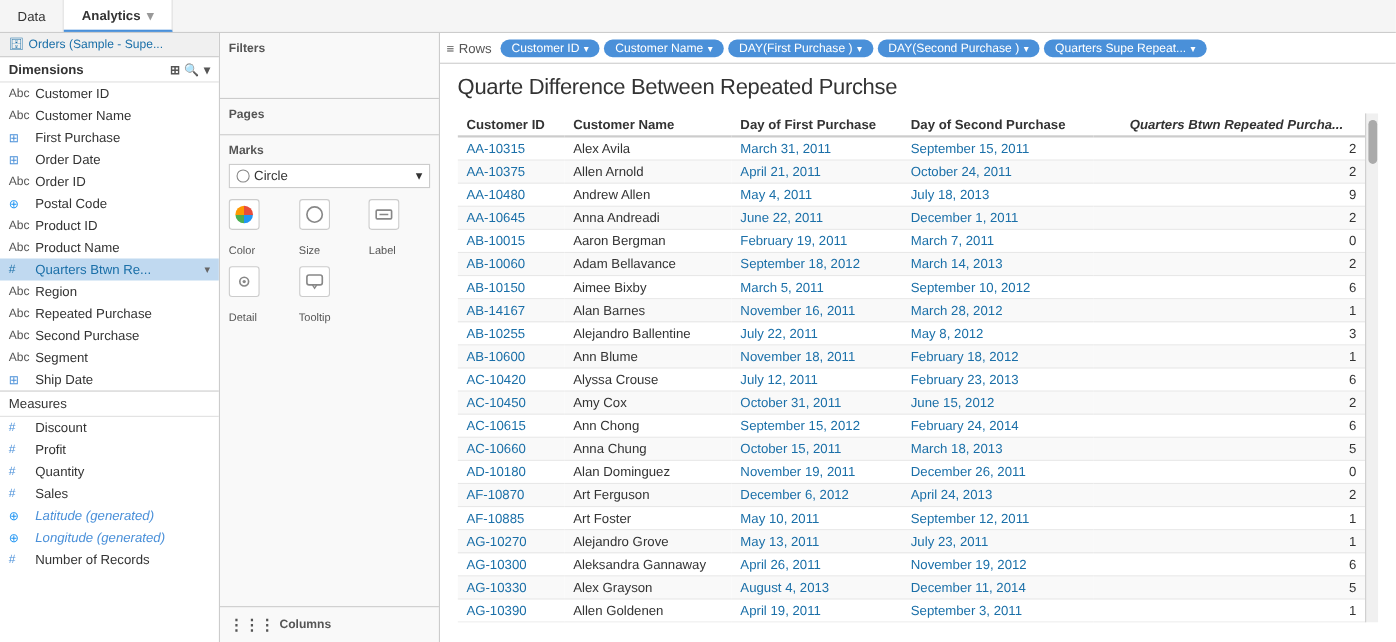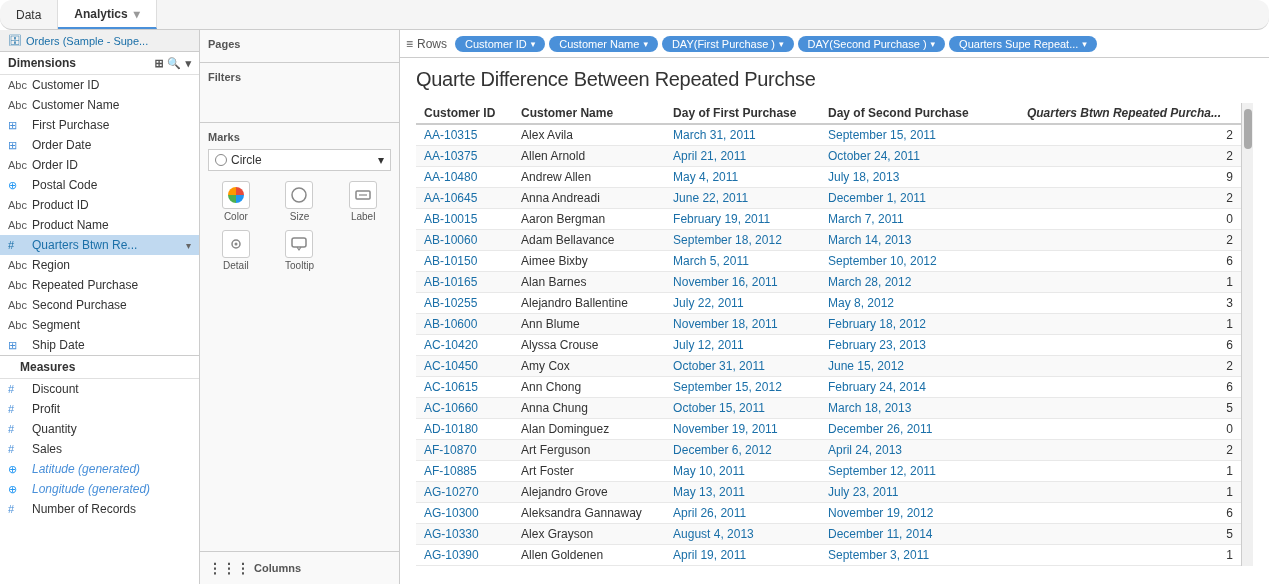--- a/index.html
+++ b/index.html
@@ -1,21 +1,21 @@
 <!DOCTYPE html>
 <html><head>
   <meta charset="utf-8">
   <style>
     * { box-sizing: border-box; margin: 0; padding: 0; }
     body { font-family: 'Segoe UI', Arial, sans-serif; font-size: 12px; background: #fff; color: #333; overflow: hidden; }
     
     .app-container { display: flex; flex-direction: column; height: 584px; width: 1269px; }
     
     
-    .tab-bar { display: flex; align-items: center; border-bottom: 1px solid #ccc; background: #f5f5f5; height: 30px; flex-shrink: 0; border-radius: 12px; }
+    .tab-bar { display: flex; align-items: center; border-bottom: 1px solid #ccc; background: #f5f5f5; height: 30px; flex-shrink: 0; }
     .tab { padding: 4px 16px; cursor: pointer; font-size: 12px; border-right: 1px solid #ddd; height: 100%; display: flex; align-items: center; }
     .tab.active { background: #fff; border-bottom: 2px solid #4a90d9; font-weight: 600; }
     .tab-close { margin-left: 6px; color: #999; cursor: pointer; }
     
     
     .main-area { display: flex; flex: 1; overflow: hidden; }
     
     
     .left-sidebar { width: 200px; border-right: 1px solid #ccc; display: flex; flex-direction: column; background: #fff; flex-shrink: 0; }
     .sidebar-source { padding: 4px 8px; background: #f0f0f0; border-bottom: 1px solid #ccc; font-size: 11px; color: #1a6fa8; cursor: pointer; display: flex; align-items: center; gap: 4px; }
@@ -26,31 +26,31 @@
     .sidebar-list { flex: 1; overflow-y: auto; }
     .sidebar-item { display: flex; align-items: center; padding: 2px 8px; cursor: pointer; gap: 4px; min-height: 20px; }
     .sidebar-item.selected { background: #c8dff5; }
     .item-prefix { font-size: 11px; color: #666; min-width: 20px; }
     .item-prefix.abc { color: #555; font-style: normal; }
     .item-prefix.hash { color: #4a90d9; }
     .item-prefix.globe { color: #2196F3; }
     .item-label { font-size: 12px; }
     .item-arrow { margin-left: auto; font-size: 10px; color: #666; }
     
-    .measures-header { padding: 4px 20px; font-weight: bold; font-size: 12px; border-top: 1px solid #ccc; border-bottom: 1px solid #e0e0e0; }
+    .measures-header { padding: 4px 8px; font-weight: normal; font-size: 12px; border-top: 1px solid #ccc; border-bottom: 1px solid #e0e0e0; }
     
     
     .middle-panel { width: 200px; border-right: 1px solid #ccc; display: flex; flex-direction: column; background: #f9f9f9; flex-shrink: 0; }
     .panel-section { border-bottom: 1px solid #ccc; padding: 8px; }
     .panel-section-title { font-weight: bold; font-size: 11px; color: #555; margin-bottom: 4px; }
     .marks-section { padding: 8px; }
     .marks-title { font-weight: bold; font-size: 11px; color: #555; margin-bottom: 6px; }
     .marks-dropdown { display: flex; align-items: center; border: 1px solid #ccc; background: #fff; padding: 3px 6px; cursor: pointer; gap: 4px; font-size: 12px; }
     .marks-grid { display: grid; grid-template-columns: 1fr 1fr 1fr; gap: 8px; margin-top: 10px; }
-    .marks-item { display: flex; flex-direction: column; align-items: center; cursor: pointer; gap: 2px; }
+    .marks-item { display: flex; flex-direction: column; align-items: flex-start; cursor: pointer; gap: 14px; }
     .marks-item-icon { width: 28px; height: 28px; display: flex; align-items: center; justify-content: center; border: 1px solid #ccc; background: #fff; border-radius: 3px; }
     .marks-item-label { font-size: 10px; color: #555; }
     
     .color-dot { width: 16px; height: 16px; border-radius: 50%; background: conic-gradient(#e74c3c 0deg 90deg, #2196F3 90deg 180deg, #4CAF50 180deg 270deg, #FF9800 270deg 360deg); }
     
     .columns-section { padding: 8px; border-top: 1px solid #ccc; margin-top: auto; }
     .columns-title { font-weight: bold; font-size: 11px; color: #555; display: flex; align-items: center; gap: 4px; }
     
     
     .right-area { flex: 1; display: flex; flex-direction: column; overflow: hidden; }
@@ -203,26 +203,26 @@
           <span class="item-label" style="color:#4a90d9; font-style:italic;">Longitude (generated)</span>
         </div>
         <div class="sidebar-item">
           <span class="item-prefix hash" style="color:#4a90d9;">#</span>
           <span class="item-label">Number of Records</span>
         </div>
       </div>
     </div>
 
     <div class="middle-panel">
+      <div class="panel-section" style="min-height:60px;">
+        <div class="panel-section-title">Filters</div>
+      </div>
+
       <div class="panel-section">
         <div class="panel-section-title">Pages</div>
-      </div>
-
-      <div class="panel-section" style="min-height:60px;">
-        <div class="panel-section-title">Filters</div>
       </div>
 
       <div class="marks-section">
         <div class="marks-title">Marks</div>
         <div class="marks-dropdown">
           <span style="width:12px;height:12px;border-radius:50%;border:1px solid #888;display:inline-block;"></span>
           <span>Circle</span>
           <span style="margin-left:auto;">▾</span>
         </div>
 
@@ -369,21 +369,21 @@
                     <td class="col-num">2</td>
                   </tr>
                   <tr>
                     <td class="col-customer-id">AB-10150</td>
                     <td>Aimee Bixby</td>
                     <td class="col-date">March 5, 2011</td>
                     <td class="col-date">September 10, 2012</td>
                     <td class="col-num">6</td>
                   </tr>
                   <tr>
-                    <td class="col-customer-id">AB-10165</td>
+                    <td class="col-customer-id">AB-14167</td>
                     <td>Alan Barnes</td>
                     <td class="col-date">November 16, 2011</td>
                     <td class="col-date">March 28, 2012</td>
                     <td class="col-num">1</td>
                   </tr>
                   <tr>
                     <td class="col-customer-id">AB-10255</td>
                     <td>Alejandro Ballentine</td>
                     <td class="col-date">July 22, 2011</td>
                     <td class="col-date">May 8, 2012</td>

